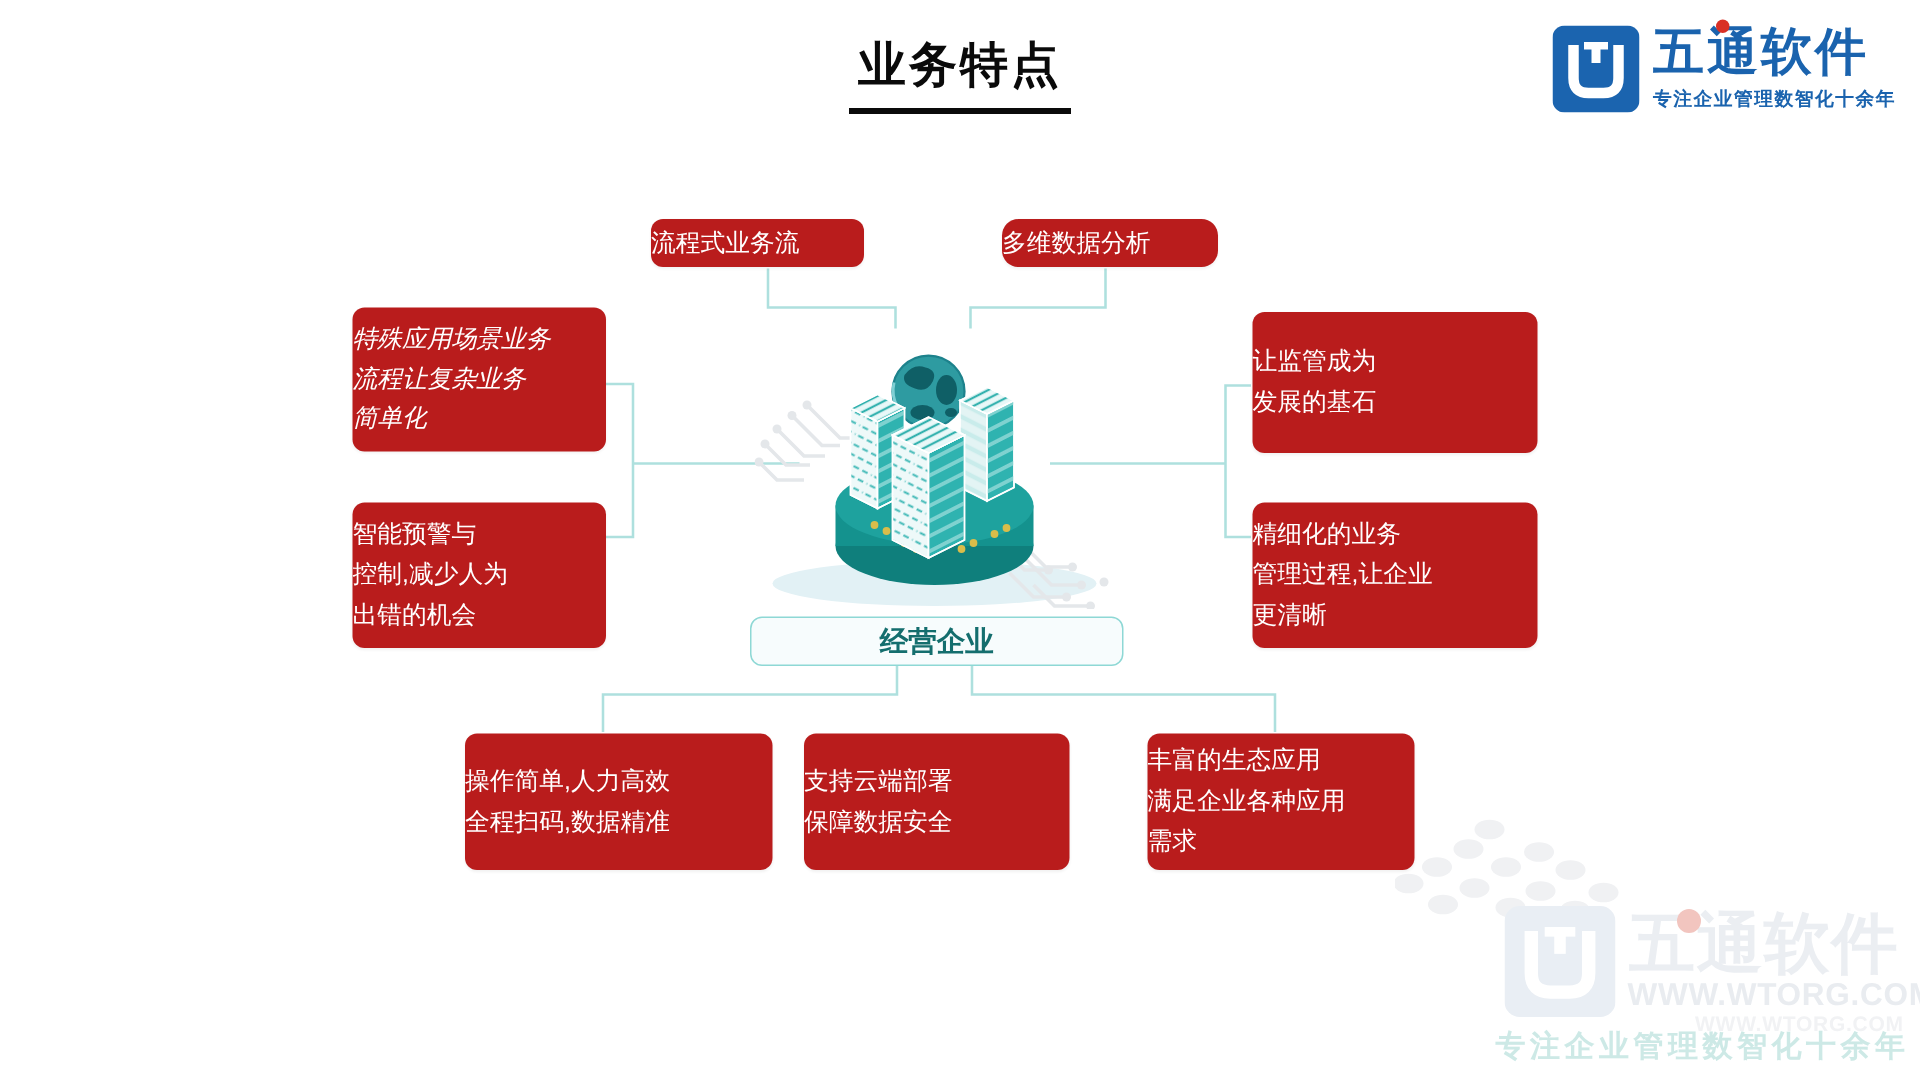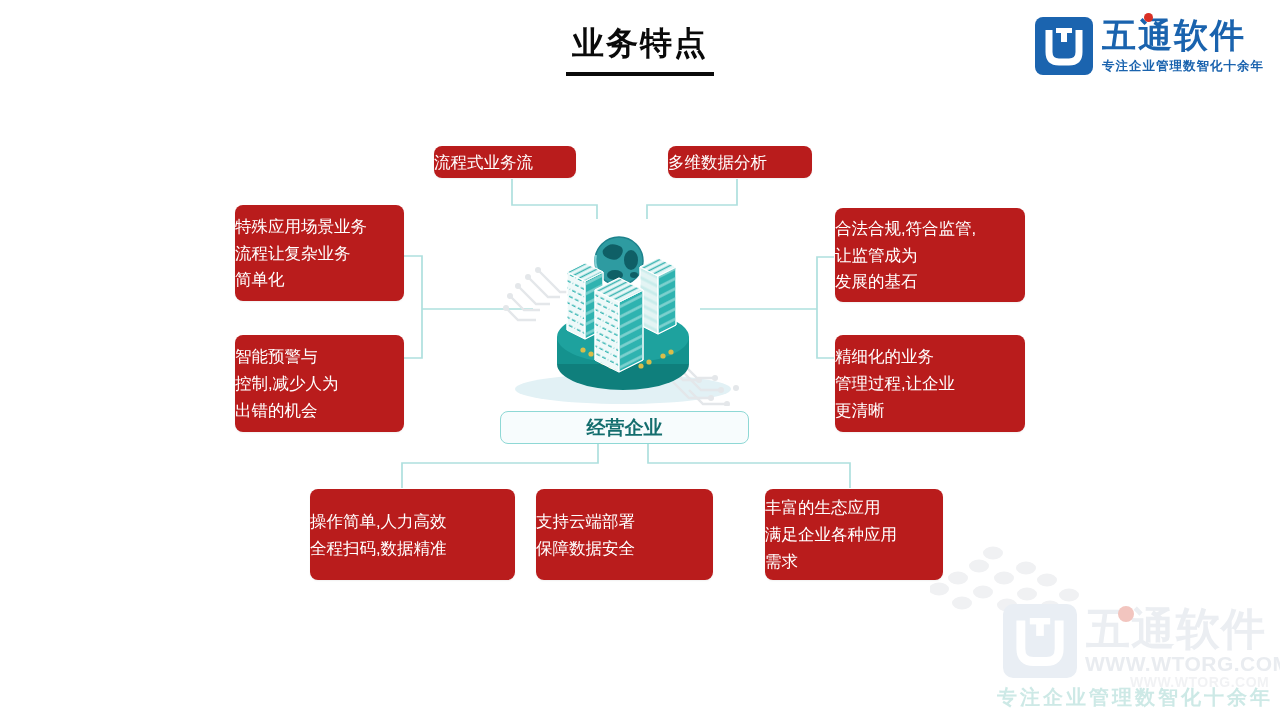--- a/index.html
+++ b/index.html
@@ -174,36 +174,35 @@
       <polygon points="116,72 140,60 140,130 116,142" fill="#2fb3b0"></polygon>
       <polygon points="116,72 140,60 140,130 116,142" fill="url(#tealSlats)"></polygon>
       <polygon points="92,60 116,48 140,60 116,72" fill="#e9f8f8"></polygon>
       <polygon points="92,60 116,48 140,60 116,72" fill="url(#topStripes)"></polygon>
     </g>
   </svg>
 
   <div class="box tab" style="left:434px;top:146px;width:142px;">
     <span>流程式业务流</span>
   </div>
-  <div class="box tab" style="left:668px;top:146px;width:144px;">
+  <div class="box tab" style="left:668px;top:146px;width:144px;border-radius:11px;">
     <span>多维数据分析</span>
   </div>
 
-  <div class="box" style="left:235px;top:205px;width:169px;height:96px;">
+  <div class="box" style="left:235px;top:205px;width:169px;height:96px;font-style:italic;">
     <span>特殊应用场景业务</span>
     <span>流程让复杂业务</span>
     <span>简单化</span>
   </div>
   <div class="box" style="left:235px;top:335px;width:169px;height:97px;">
     <span>智能预警与</span>
     <span>控制,减少人为</span>
     <span>出错的机会</span>
   </div>
   <div class="box" style="left:835px;top:208px;width:190px;height:94px;">
-    <span>合法合规,符合监管,</span>
     <span>让监管成为</span>
     <span>发展的基石</span>
   </div>
   <div class="box" style="left:835px;top:335px;width:190px;height:97px;">
     <span>精细化的业务</span>
     <span>管理过程,让企业</span>
     <span>更清晰</span>
   </div>
 
   <div class="center-label" style="left:500px;top:411px;width:247px;height:31px;">

